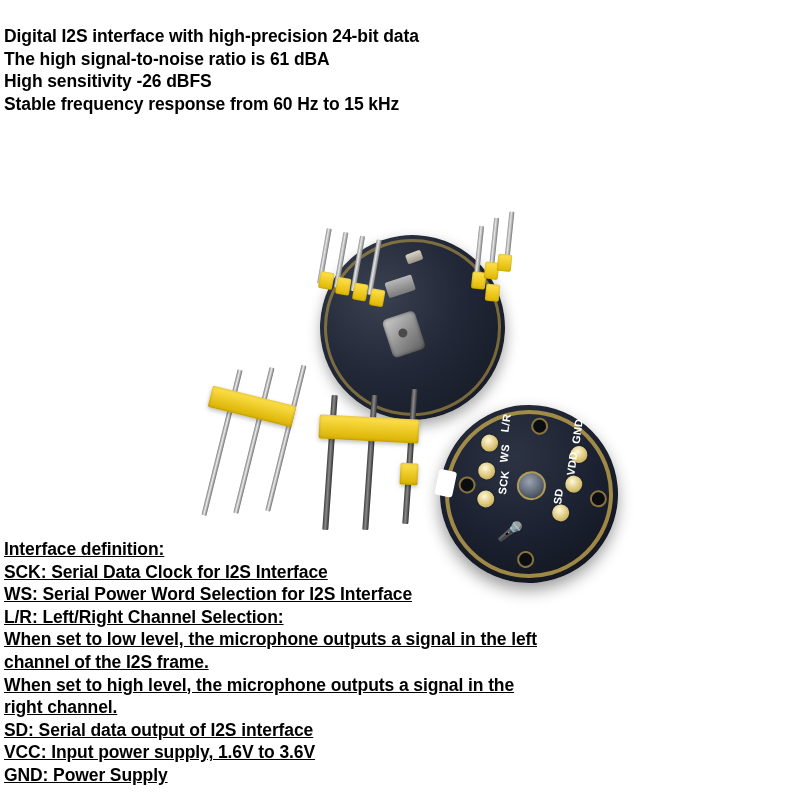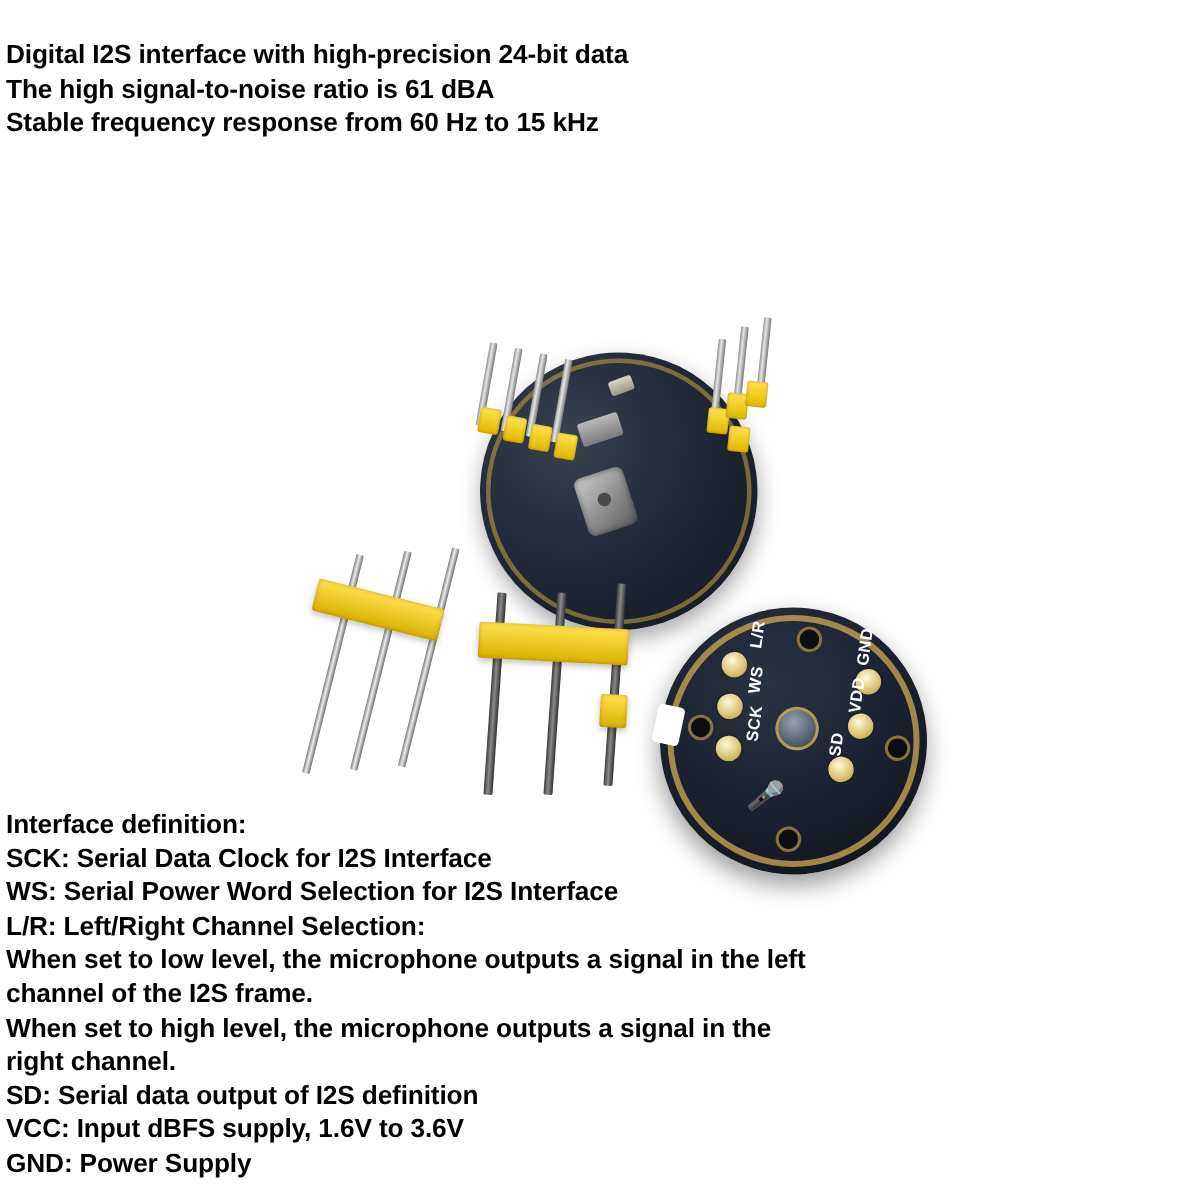--- a/index.html
+++ b/index.html
@@ -29,20 +29,21 @@
     line-height: 22.6px;
     letter-spacing: -0.1px;
     white-space: nowrap;
   }
 
   .iface {
     position: absolute;
     left: 4px;
     top: 538px;
     width: 790px;
+    text-decoration: underline;
   }
   .iface .line {
     font-size: 17.5px;
     font-weight: bold;
     line-height: 22.6px;
     letter-spacing: -0.1px;
   }
 
   
   .photo {
@@ -220,20 +221,21 @@
   .strip-pin.dark {
     background: linear-gradient(90deg,#3c3c3c,#8a8a8a 45%,#2f2f2f 100%);
   }
 </style>
 </head>
 <body>
 
 <div class="specs">
   <div class="line">Digital I2S interface with high-precision 24-bit data</div>
   <div class="line">The high signal-to-noise ratio is 61 dBA</div>
+  <div class="line">High sensitivity -26 dBFS</div>
   <div class="line">Stable frequency response from 60 Hz to 15 kHz</div>
 </div>
 
 <div class="photo">
 
   <div class="board-top">
     <div class="cap-tiny"></div>
     <div class="chip-small"></div>
     <div class="mic-can"></div>
   </div>
@@ -306,16 +308,16 @@
 
 <div class="iface">
   <div class="line">Interface definition:</div>
   <div class="line">SCK: Serial Data Clock for I2S Interface</div>
   <div class="line">WS: Serial Power Word Selection for I2S Interface</div>
   <div class="line">L/R: Left/Right Channel Selection:</div>
   <div class="line">When set to low level, the microphone outputs a signal in the left</div>
   <div class="line">channel of the I2S frame.</div>
   <div class="line">When set to high level, the microphone outputs a signal in the</div>
   <div class="line">right channel.</div>
-  <div class="line">SD: Serial data output of I2S definition</div>
-  <div class="line">VCC: Input dBFS supply, 1.6V to 3.6V</div>
+  <div class="line">SD: Serial data output of I2S interface</div>
+  <div class="line">VCC: Input power supply, 1.6V to 3.6V</div>
   <div class="line">GND: Power Supply</div>
 </div>
 
 </body></html>

